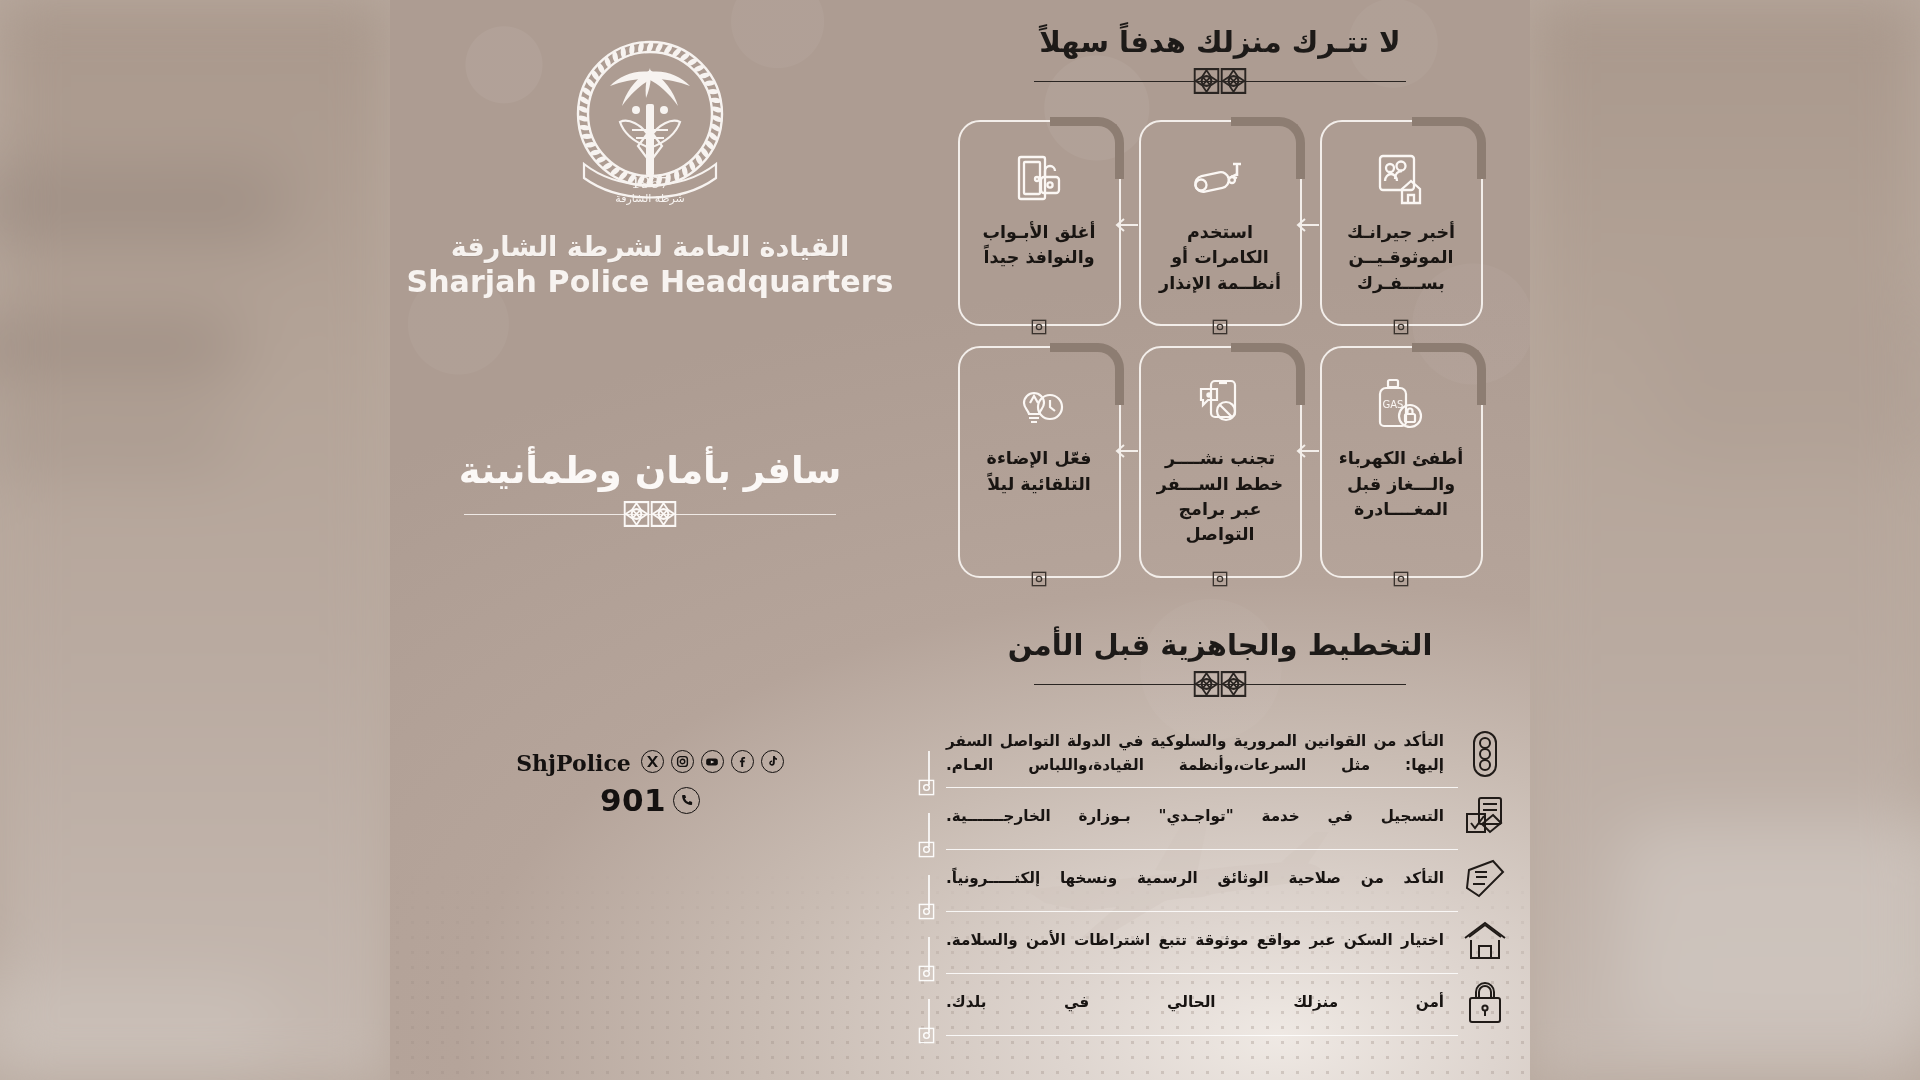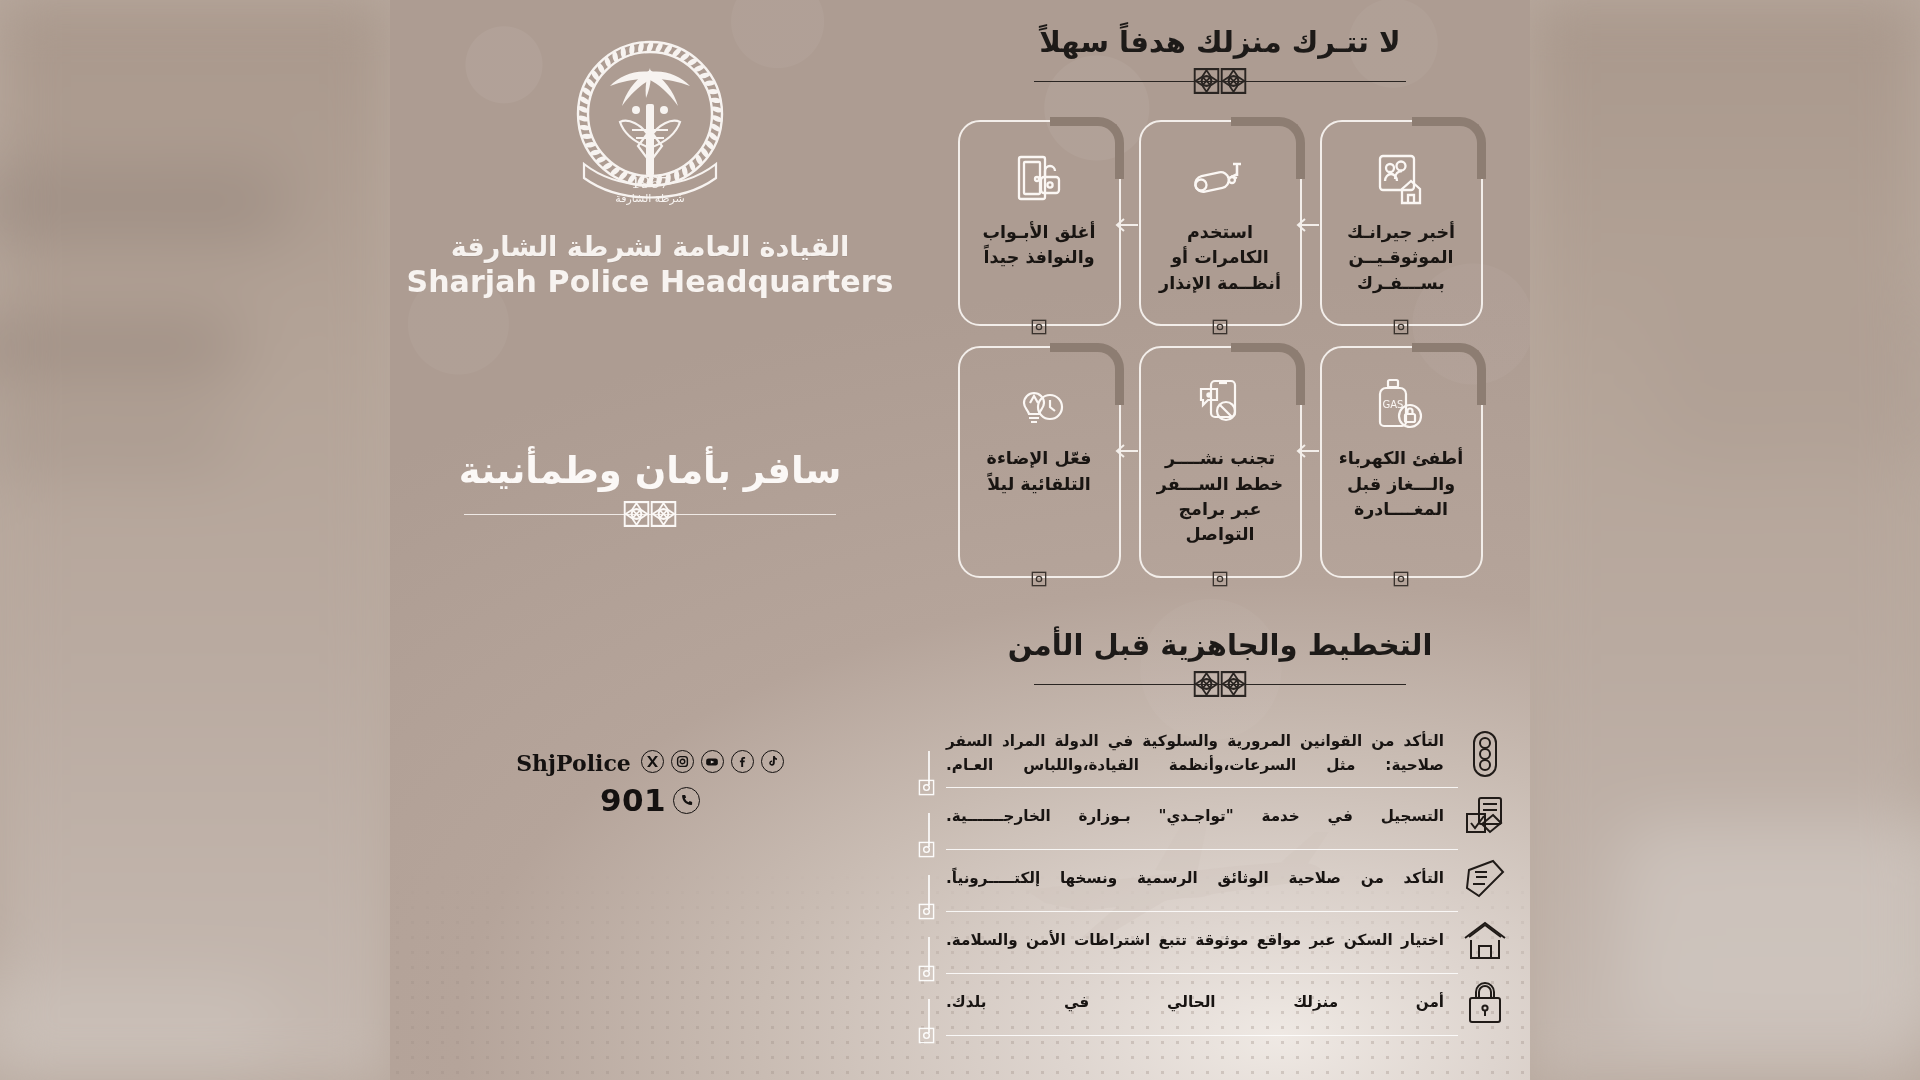--- a/index.html
+++ b/index.html
@@ -582,21 +582,21 @@
 
         <div class="ck-item">
           <div class="ck-icon">
             <svg width="30" height="48" viewBox="0 0 30 48" fill="none" stroke="#201b18" stroke-width="2">
               <rect x="4" y="2" width="22" height="44" rx="11"></rect>
               <circle cx="15" cy="13" r="5"></circle>
                 <circle cx="15" cy="24" r="5"></circle>
                 <circle cx="15" cy="35" r="5"></circle>
             </svg>
           </div>
-          <div class="ck-text">التأكد من القوانين المرورية والسلوكية في الدولة المراد السفر صلاحية: مثل السرعات،وأنظمة القيادة،واللباس العـام.</div>
+          <div class="ck-text">التأكد من القوانين المرورية والسلوكية في الدولة التواصل السفر إليها: مثل السرعات،وأنظمة القيادة،واللباس العـام.</div>
           <div class="ck-rule"></div>
             <div class="ck-tick"></div>
           <svg class="ck-orn" viewBox="0 0 24 24">
             <rect x="2" y="2" width="20" height="20" fill="none" stroke="#fff" stroke-width="2"></rect>
             <circle cx="12" cy="12" r="4" fill="none" stroke="#fff" stroke-width="2"></circle>
           </svg>
         </div>
 
         <div class="ck-item">
           <div class="ck-icon">

